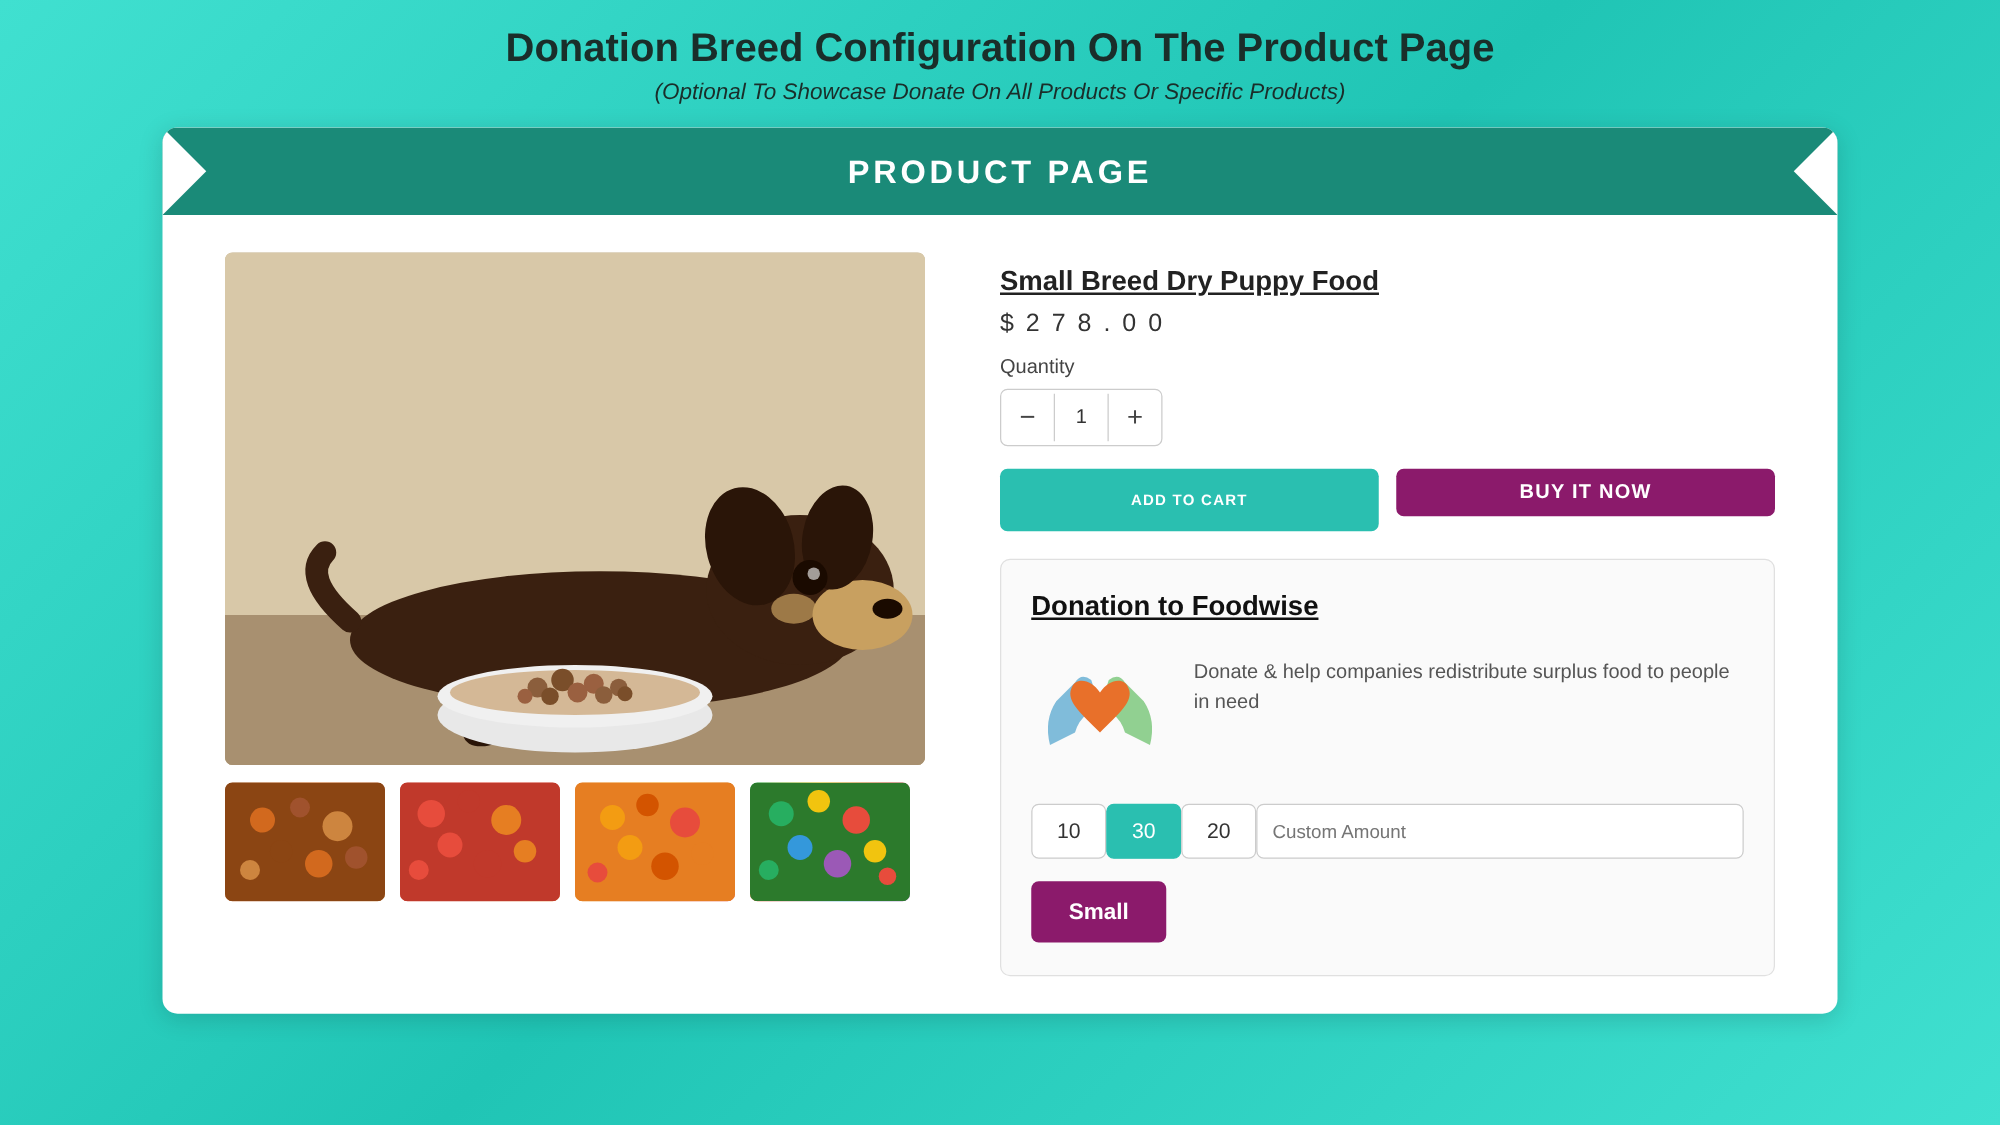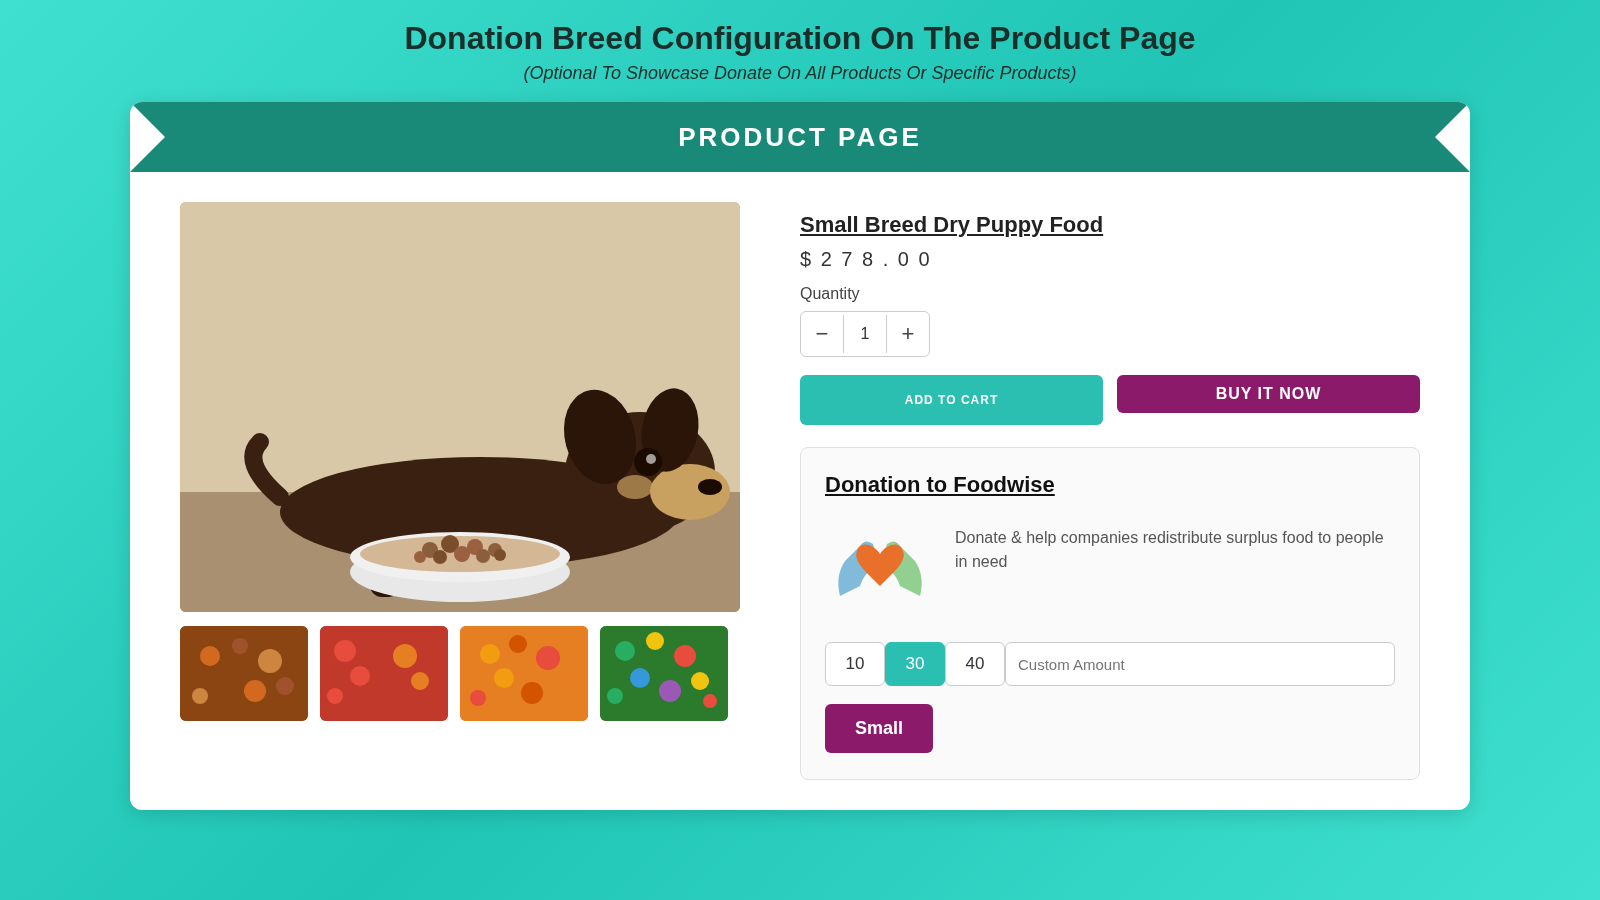--- a/index.html
+++ b/index.html
@@ -415,20 +415,20 @@
               <path d="M 95 80 Q 100 60 90 45 L 75 30 Q 70 22 62 28 L 55 50 L 65 55 Q 72 60 75 70 Z" fill="#7ec87e" opacity="0.85"></path>
 
               <path d="M 55 70 C 40 55 28 45 32 35 C 35 25 48 27 55 38 C 62 27 75 25 78 35 C 82 45 70 55 55 70 Z" fill="#e8702a"></path>
             </svg>
           </div>
           <div class="donation-desc">Donate &amp; help companies redistribute surplus food to people in need</div>
         </div>
         <div class="donation-amounts">
           <button class="amt-btn">10</button>
           <button class="amt-btn active">30</button>
-          <button class="amt-btn">40</button>
+          <button class="amt-btn">20</button>
           <input class="amt-custom" type="text" placeholder="Custom Amount" style="">
         </div>
         <button class="btn-donate">Small</button>
       </div>
     </div>
   </div>
 </div>
 
 </body></html>

